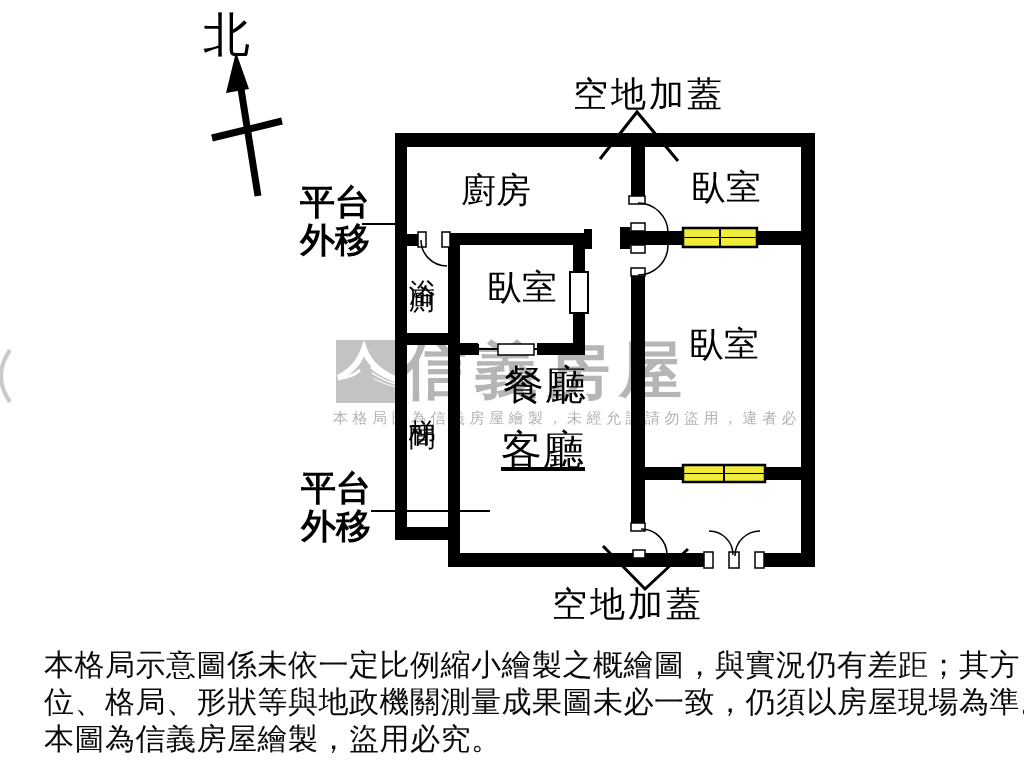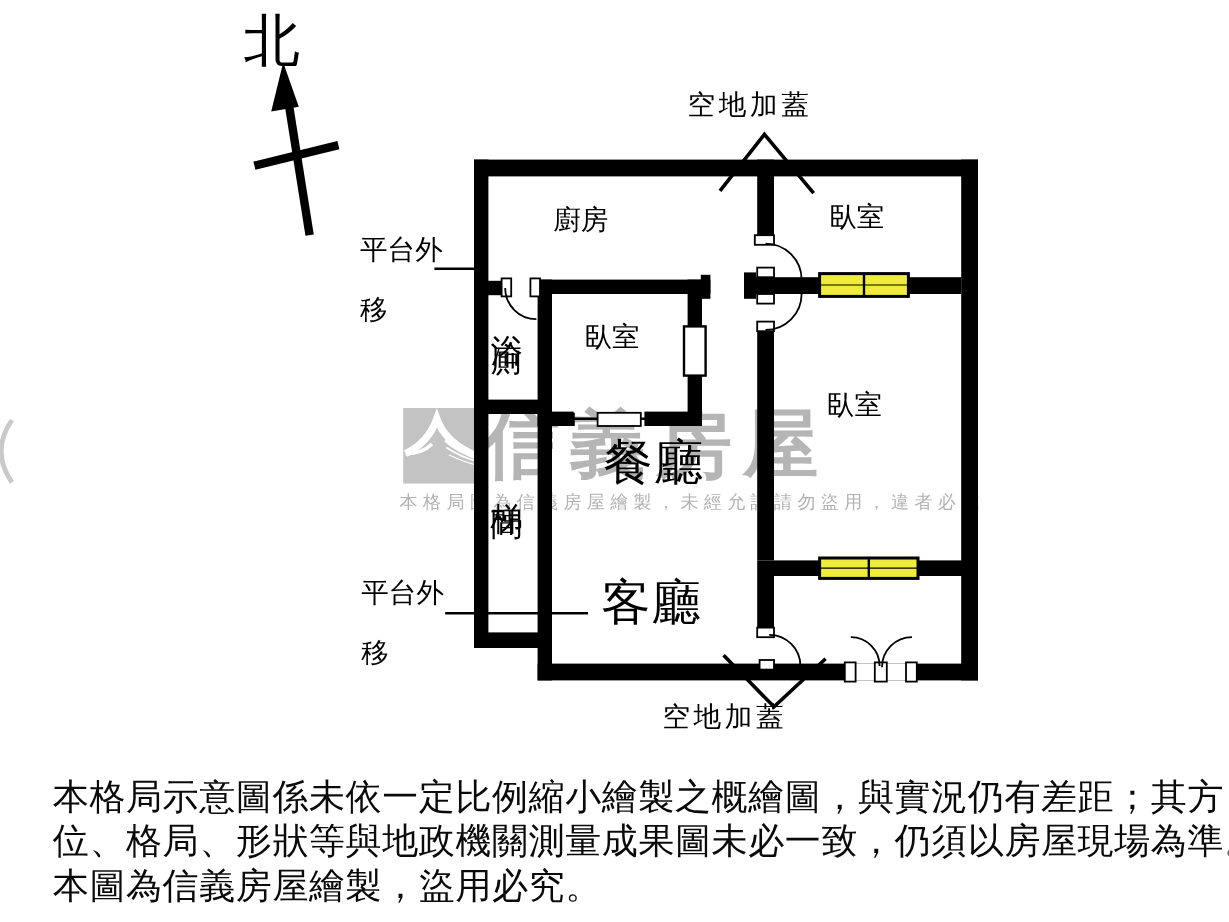--- a/index.html
+++ b/index.html
@@ -8,24 +8,24 @@
   
   #wm-layer{position:absolute;inset:0;z-index:1;}
   .wm-brand{position:absolute;left:403px;top:328px;font-size:63px;font-weight:bold;
             letter-spacing:9px;color:#b5b5b5;white-space:nowrap;}
   .wm-notice{position:absolute;left:333px;top:409px;font-size:15px;letter-spacing:4.5px;
              color:#b2b2b2;white-space:nowrap;}
   
   #plan-svg{position:absolute;left:0;top:0;z-index:2;}
   
   .lbl{position:absolute;z-index:3;white-space:nowrap;line-height:1.08;}
-  .fs33{font-size:23px;}
+  .fs33{font-size:35px;}
   .fs41{font-size:41px;letter-spacing:1px;}
   .vert{writing-mode:vertical-rl;text-orientation:upright;letter-spacing:5px;white-space:nowrap;}
-  .wrap2{width:72px;white-space:normal;word-break:break-all;line-height:50px;}
+  .wrap2{width:72px;white-space:normal;word-break:break-all;line-height:38px;font-weight:bold;}
   #north-label{left:203px;top:10px;font-size:47px;}
   #disclaimer{position:absolute;left:44px;top:646px;z-index:3;font-size:30px;
               line-height:37px;color:#0a0a0a;letter-spacing:0.5px;}
   #disclaimer div{white-space:nowrap;}
 </style>
 </head>
 <body>
 
 <div id="stage">
 
@@ -153,21 +153,21 @@
   <div class="lbl fs33" style="left:487px;top:269px;">臥室</div>
 
   <div class="lbl fs33" style="left:689px;top:326px;">臥室</div>
 
   <div class="lbl vert" style="left:407px;top:258px;font-size:27px;">浴廁</div>
 
   <div class="lbl vert" style="left:407px;top:398px;font-size:27px;">梯間</div>
 
   <div class="lbl fs41" style="left:503px;top:363px;">餐廳</div>
 
-  <div class="lbl fs41" style="left:501px;top:480px;">客廳</div>
+  <div class="lbl fs41" style="left:501px;top:428px;text-decoration:underline;">客廳</div>
 
 
   <div id="disclaimer">
     <div>本格局示意圖係未依一定比例縮小繪製之概繪圖，與實況仍有差距；其方</div>
     <div>位、格局、形狀等與地政機關測量成果圖未必一致，仍須以房屋現場為準。</div>
     <div>本圖為信義房屋繪製，盜用必究。</div>
   </div>
 
 </div>
 

